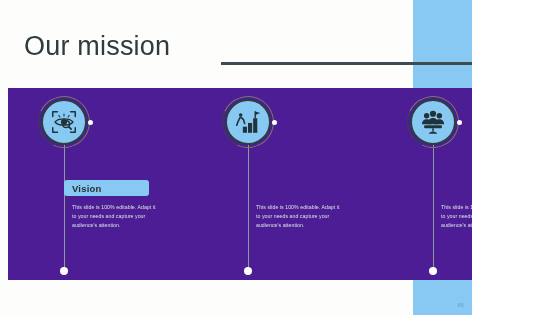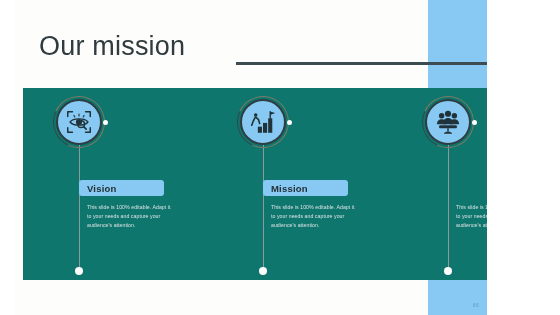--- a/index.html
+++ b/index.html
@@ -10,21 +10,21 @@
   body {
     width: 560px;
     height: 315px;
     overflow: hidden;
     font-family: "Liberation Sans", sans-serif;
     position: relative;
   }
 
   #slide {
     position: absolute;
-    left: 15px; top: 0;
+    left: 0; top: 0;
     width: 472px;
     height: 315px;
     background: #fdfdfb;
     overflow: hidden;
   }
 
   
   .blue-band {
     position: absolute;
     left: 413px;
@@ -63,21 +63,21 @@
     background: #3d4c50;
   }
 
   
   .dark-panel {
     position: absolute;
     left: 8px;
     top: 88px;
     width: 540px;
     height: 192px;
-    background: #0f766e;
+    background: #4c1d95;
   }
 
   
   .col {
     position: absolute;
     top: 0;
     width: 168px;
     height: 192px;
   }
   .col-1 { left: 12px; }
@@ -245,23 +245,20 @@
             <rect x="10.5" y="21" width="4.4" height="6.5" stroke="none"></rect>
             <rect x="16" y="17" width="4.4" height="10.5" stroke="none"></rect>
             <rect x="21.5" y="12" width="4.4" height="15.5" stroke="none"></rect>
             <path d="M23.7 12 V4.5" stroke-width="1.5" fill="none"></path>
             <path d="M23.7 4.8 L29 6.4 L23.7 8.6 Z" stroke="none"></path>
           </svg>
         </div>
         <div class="ring-dot"></div>
       </div>
 
-      <div class="label-pill">
-        <span>Mission</span>
-      </div>
 
       <div class="body-copy">This slide is 100% editable. Adapt it to your needs and capture your audience's attention.</div>
     </div>
 
     <div class="col col-3">
       <div class="connector"></div>
       <div class="connector-dot"></div>
 
       <div class="icon-wrap">
         <div class="icon-ring"></div>

